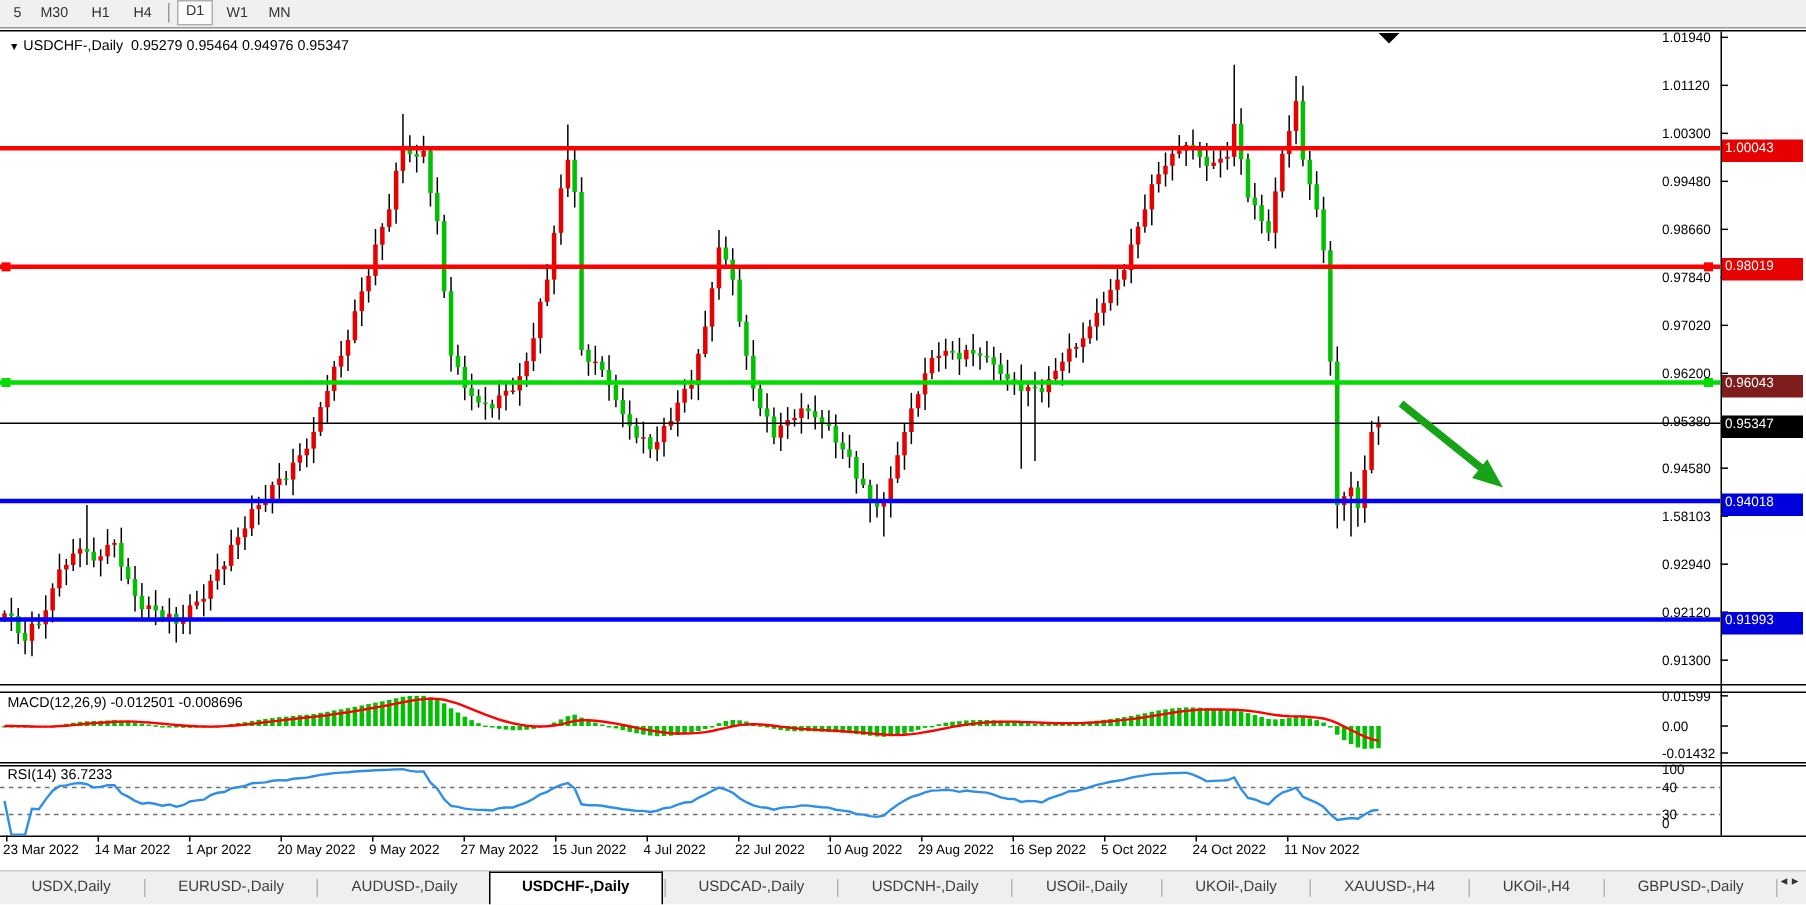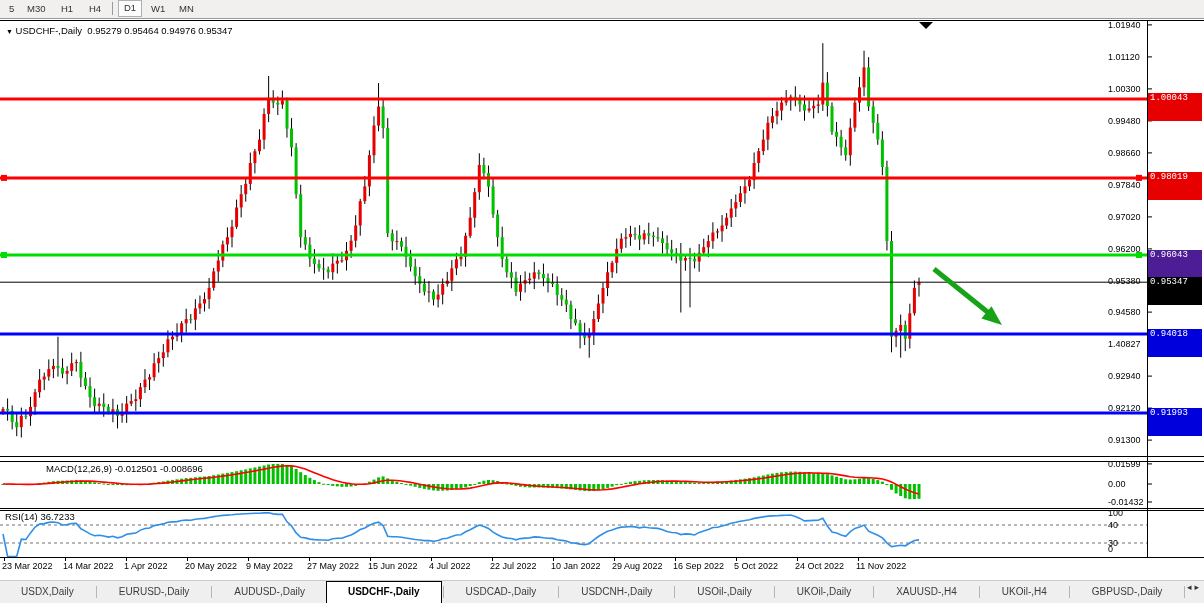--- a/index.html
+++ b/index.html
@@ -13,22 +13,22 @@
   .tf-btn.active{background:#fcfcfc;border:1px solid #b0b0b0;top:0;line-height:14px;}
   .tf-sep{position:absolute;top:2px;width:1px;height:13px;background:#9a9a9a;}
   
   .hline{position:absolute;left:0;width:1204px;height:1px;background:#000;}
   #vaxis-line{position:absolute;top:21px;height:536px;width:1px;background:#000;left:1147px;}
   
   #chart-svg{left:0;top:0;}
   
   .title{position:absolute;font-size:9.5px;color:#000;white-space:nowrap;}
   .tick-label{position:absolute;left:1108px;width:50px;font-size:9px;color:#000;white-space:nowrap;}
-  .badge{position:absolute;left:1148px;width:54px;height:28px;line-height:11px;font-size:9px;
-         color:#fff;padding-left:2px;box-sizing:border-box;white-space:nowrap;font-family:Liberation Mono, monospace;}
+  .badge{position:absolute;left:1148px;width:54px;height:15px;line-height:11px;font-size:9px;
+         color:#fff;padding-left:2px;box-sizing:border-box;white-space:nowrap;}
   .date-label{position:absolute;top:561px;font-size:9px;color:#000;white-space:nowrap;}
   
   #tabbar{left:0;top:580px;width:1204px;height:23px;background:#efefef;border-top:1px solid #c9c9c9;}
   .tab{position:relative;display:inline-block;height:37px;line-height:21px;padding:0 21px;
        font-size:10px;color:#3c3c3c;cursor:default;vertical-align:top;}
   .tab.active{background:#fff;border:1px solid #000;border-bottom:none;font-weight:bold;color:#000;
        line-height:19px;}
   .tab-sep{display:inline-block;width:1px;height:12px;background:#b5b5b5;margin:5px 1px 0 1px;vertical-align:top;}
   #tab-nav{position:absolute;right:2px;top:582px;font-size:9px;color:#333;letter-spacing:3px;}
 </style>
@@ -715,21 +715,21 @@
 
   <div class="title" style="left:6px;top:25px;">
     <span style="font-size:7px;">▼</span>
     <span>USDCHF-,Daily</span>&nbsp;
     <span>0.95279</span>
     <span>0.95464</span>
     <span>0.94976</span>
     <span>0.95347</span>
   </div>
 
-  <div class="title" style="left:5px;top:463px;margin-left:41px;">
+  <div class="title" style="left:5px;top:463px;">
     <span>MACD(12,26,9)</span>
     <span>-0.012501</span>
     <span>-0.008696</span>
   </div>
 
   <div class="title" style="left:5px;top:511px;">
     <span>RSI(14)</span>
     <span>36.7233</span>
   </div>
 
@@ -737,27 +737,27 @@
       <div class="tick-label" style="top:20px">1.01940</div>
       <div class="tick-label" style="top:52px">1.01120</div>
       <div class="tick-label" style="top:84px">1.00300</div>
       <div class="tick-label" style="top:116px">0.99480</div>
       <div class="tick-label" style="top:148px">0.98660</div>
       <div class="tick-label" style="top:180px">0.97840</div>
       <div class="tick-label" style="top:212px">0.97020</div>
       <div class="tick-label" style="top:244px">0.96200</div>
       <div class="tick-label" style="top:276px">0.95380</div>
       <div class="tick-label" style="top:307px">0.94580</div>
-      <div class="tick-label" style="top:339px">1.40827</div>
+      <div class="tick-label" style="top:339px">1.58103</div>
       <div class="tick-label" style="top:371px">0.92940</div>
       <div class="tick-label" style="top:403px">0.92120</div>
       <div class="tick-label" style="top:435px">0.91300</div>
       <div class="badge" style="top:93px;background:#e60000">1.00043</div>
       <div class="badge" style="top:172px;background:#e60000">0.98019</div>
-      <div class="badge" style="top:250px;background:#4c1d95">0.96043</div>
+      <div class="badge" style="top:250px;background:#7f1d1d">0.96043</div>
       <div class="badge" style="top:277px;background:#000000">0.95347</div>
       <div class="badge" style="top:329px;background:#0000dd">0.94018</div>
       <div class="badge" style="top:408px;background:#0000dd">0.91993</div>
     </div>
   <div id="indicator-scales">
       <div class="tick-label" style="top:459px">0.01599</div>
       <div class="tick-label" style="top:479px">0.00</div>
       <div class="tick-label" style="top:497px">-0.01432</div>
       <div class="tick-label" style="top:508px">100</div>
       <div class="tick-label" style="top:520px">40</div>
@@ -776,21 +776,21 @@
       <div class="date-label" style="left:246px">9 May 2022</div>
       <div class="abs" style="left:248px;top:557px;width:1px;height:4px;background:#000"></div>
       <div class="date-label" style="left:307px">27 May 2022</div>
       <div class="abs" style="left:309px;top:557px;width:1px;height:4px;background:#000"></div>
       <div class="date-label" style="left:368px">15 Jun 2022</div>
       <div class="abs" style="left:370px;top:557px;width:1px;height:4px;background:#000"></div>
       <div class="date-label" style="left:429px">4 Jul 2022</div>
       <div class="abs" style="left:431px;top:557px;width:1px;height:4px;background:#000"></div>
       <div class="date-label" style="left:490px">22 Jul 2022</div>
       <div class="abs" style="left:492px;top:557px;width:1px;height:4px;background:#000"></div>
-      <div class="date-label" style="left:551px">10 Jan 2022</div>
+      <div class="date-label" style="left:551px">10 Aug 2022</div>
       <div class="abs" style="left:553px;top:557px;width:1px;height:4px;background:#000"></div>
       <div class="date-label" style="left:612px">29 Aug 2022</div>
       <div class="abs" style="left:614px;top:557px;width:1px;height:4px;background:#000"></div>
       <div class="date-label" style="left:673px">16 Sep 2022</div>
       <div class="abs" style="left:675px;top:557px;width:1px;height:4px;background:#000"></div>
       <div class="date-label" style="left:734px">5 Oct 2022</div>
       <div class="abs" style="left:736px;top:557px;width:1px;height:4px;background:#000"></div>
       <div class="date-label" style="left:795px">24 Oct 2022</div>
       <div class="abs" style="left:797px;top:557px;width:1px;height:4px;background:#000"></div>
       <div class="date-label" style="left:856px">11 Nov 2022</div>

